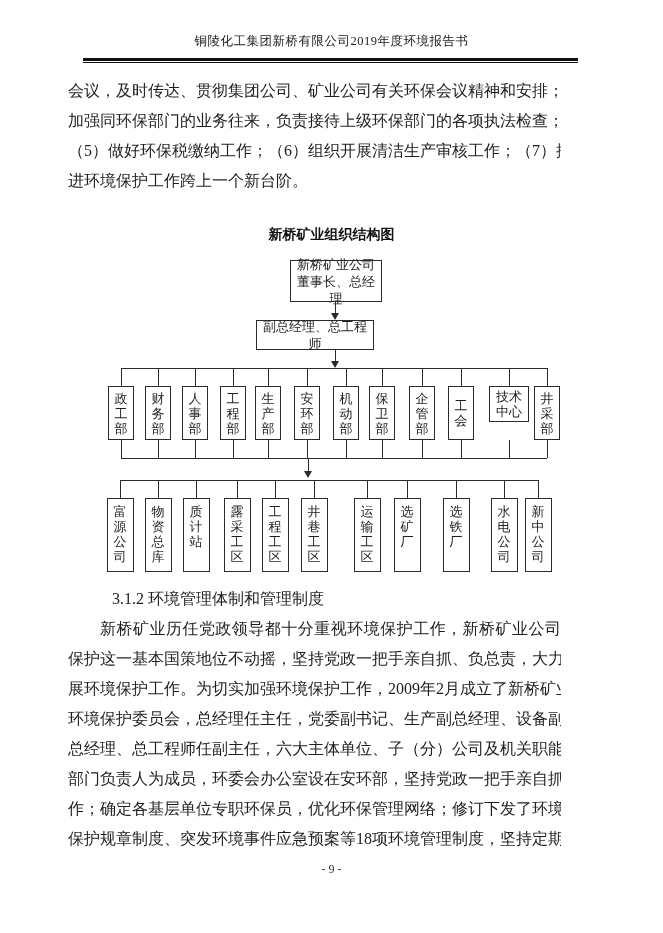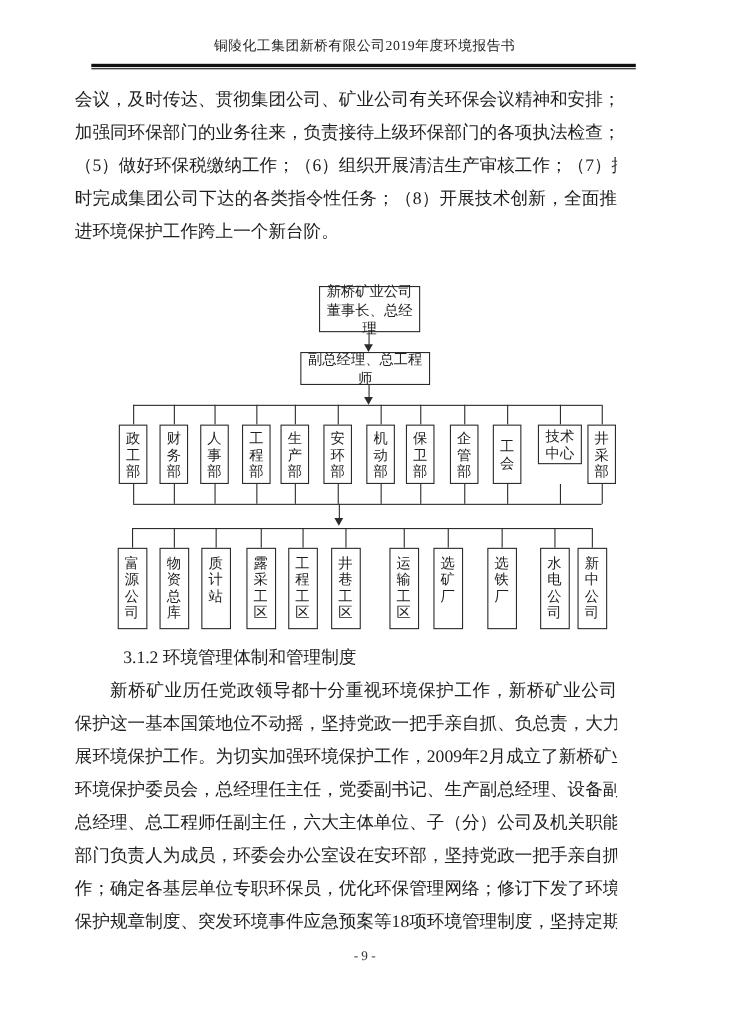--- a/index.html
+++ b/index.html
@@ -69,31 +69,31 @@
 
 <div class="page">
 
   <div class="header-title">铜陵化工集团新桥有限公司2019年度环境报告书</div>
   <div class="header-rule"></div>
 
   <div class="textcol" style="top:76px;" id="para1">
       <div class="pline">会议，及时传达、贯彻集团公司、矿业公司有关环保会议精神和安排；</div>
       <div class="pline">加强同环保部门的业务往来，负责接待上级环保部门的各项执法检查；</div>
       <div class="pline">（5）做好环保税缴纳工作；（6）组织开展清洁生产审核工作；（7）按</div>
-      <div class="pline">时完成集团公司下达的各类指令性任务；（8）开展技术创新，全面推</div>
       <div class="pline plast">进环境保护工作跨上一个新台阶。</div>
     </div>
 
+  <div class="chart-title">新桥矿业组织结构图</div>
 
   <div class="orgchart" id="orgchart">
       <div class="obox hbox" style="left: 290px; top: 260px; width: 92px; height: 42px;">新桥矿业公司
 董事长、总经理</div>
       <div class="cline" style="left: 335px; top: 302px; width: 1px; height: 12px;"></div>
       <div class="ahead" style="left: 331px; top: 313px;"></div>
-      <div class="obox hbox" style="left: 273px; top: 320px; width: 118px; height: 30px;">副总经理、总工程师</div>
+      <div class="obox hbox" style="left: 256px; top: 320px; width: 118px; height: 30px;">副总经理、总工程师</div>
       <div class="cline" style="left: 335px; top: 350px; width: 1px; height: 12px;"></div>
       <div class="ahead" style="left: 331px; top: 361px;"></div>
       <div class="cline" style="left: 121px; top: 368px; width: 426px; height: 1px;"></div>
       <div class="cline" style="left: 121px; top: 368px; width: 1px; height: 18px;"></div>
       <div class="obox" style="left: 108px; top: 386px; width: 26px; height: 54px;">政
 工
 部</div>
       <div class="cline" style="left: 121px; top: 440px; width: 1px; height: 18px;"></div>
       <div class="cline" style="left: 158px; top: 368px; width: 1px; height: 18px;"></div>
       <div class="obox" style="left: 145px; top: 386px; width: 26px; height: 54px;">财

